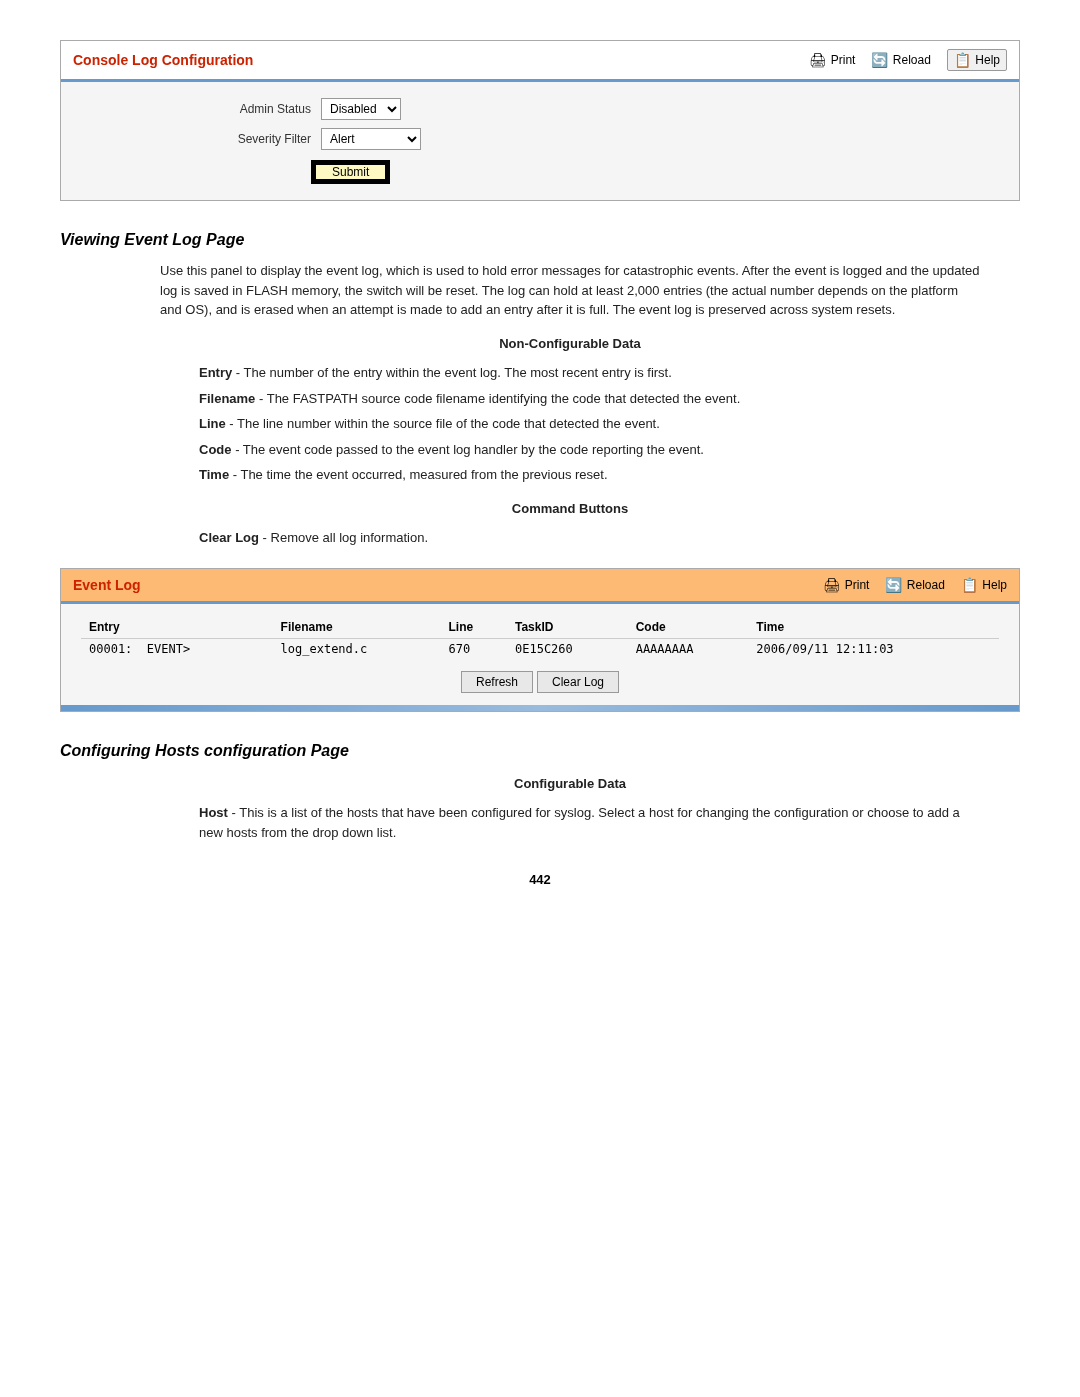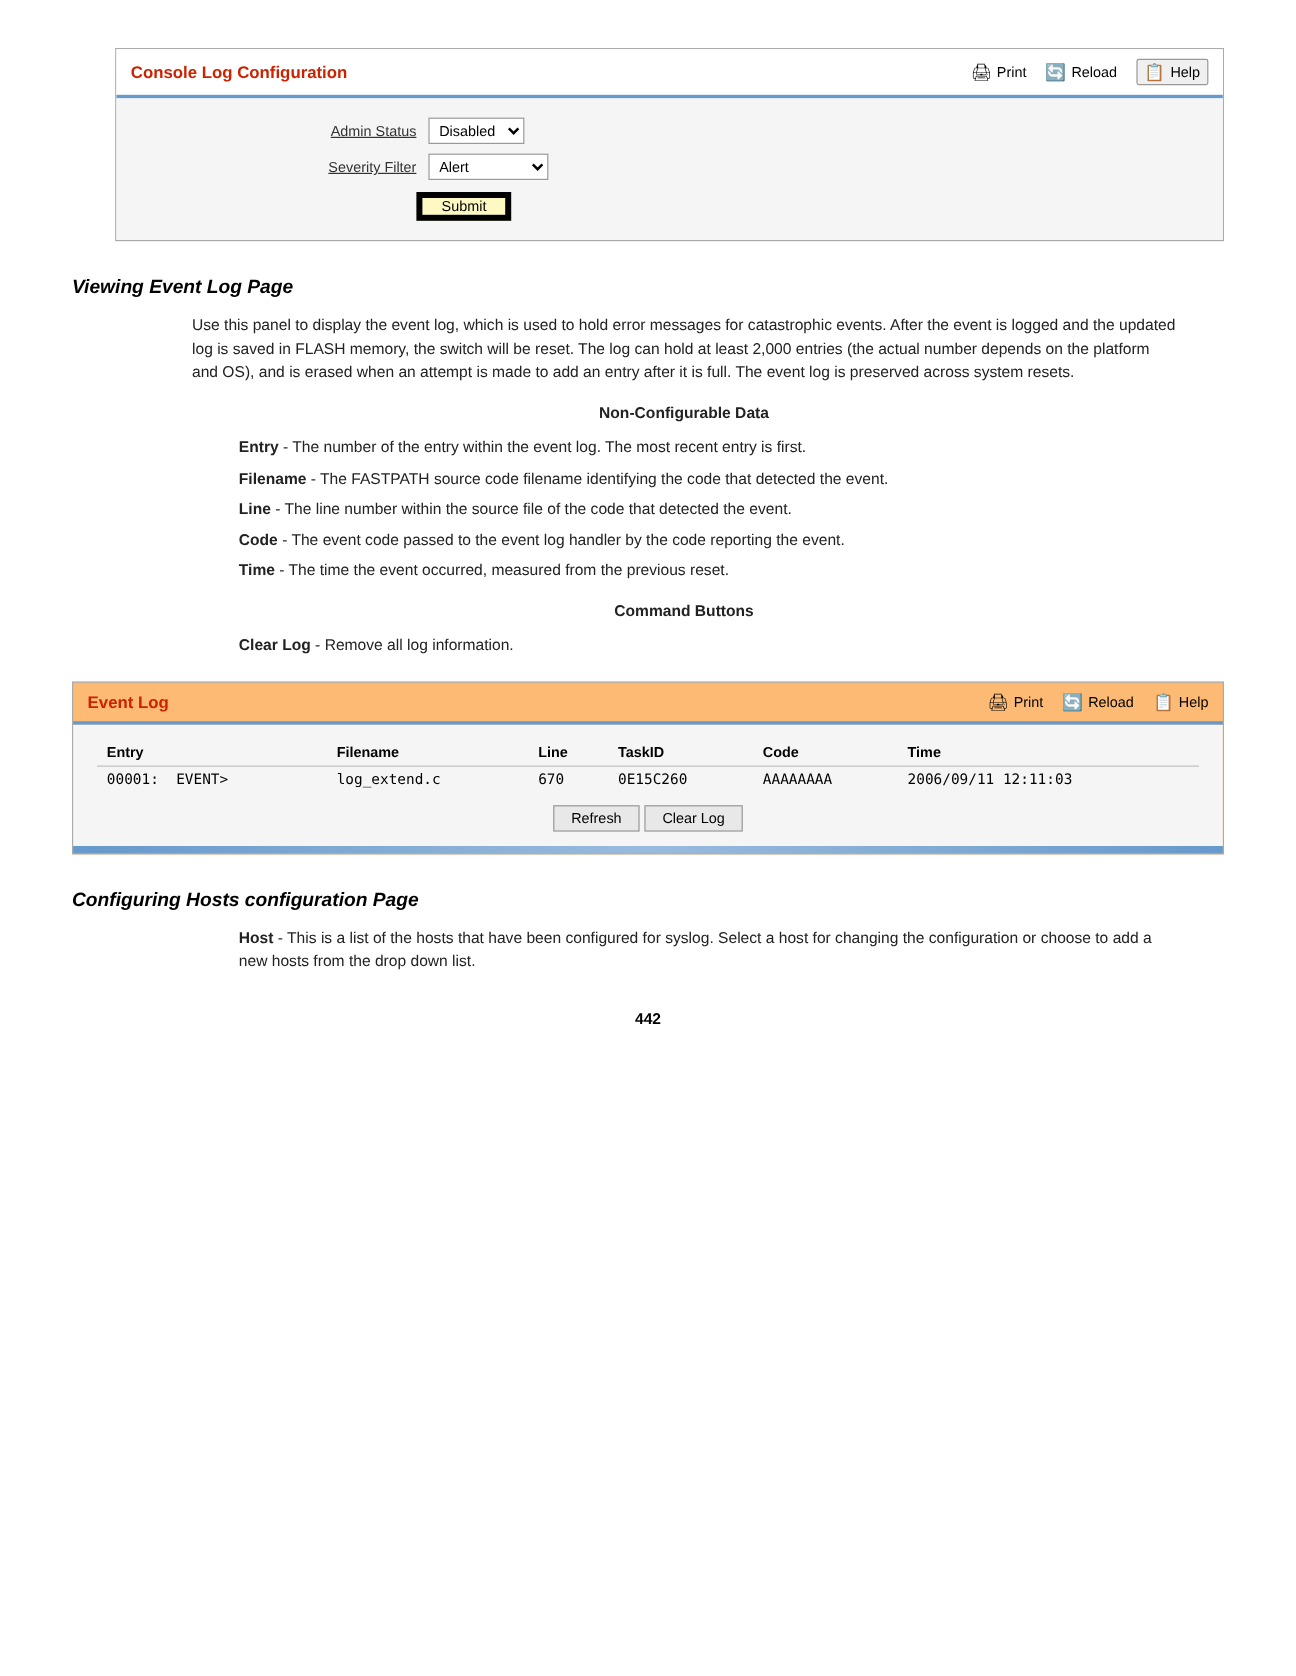--- a/index.html
+++ b/index.html
@@ -11,21 +11,20 @@
       width: 1080px;
       min-height: 1397px;
       padding: 40px 60px;
     }
 
     
     .panel {
       border: 1px solid #aaa;
       margin-bottom: 30px;
       background: #fff;
-      margin-left: 36px;
     }
     .panel-header {
       display: flex;
       align-items: center;
       justify-content: space-between;
       padding: 8px 12px;
       border-bottom: 3px solid #6699cc;
       background: #fff;
     }
     .panel-title {
@@ -67,21 +66,20 @@
       align-items: center;
       margin-bottom: 8px;
       margin-left: 120px;
     }
     .form-label {
       text-align: right;
       width: 110px;
       margin-right: 10px;
       font-size: 12px;
       color: #333;
-      text-decoration: underline;
     }
     .form-control {
       font-size: 12px;
       padding: 2px 4px;
       border: 1px solid #999;
       background: #fff;
     }
     select.form-control {
       min-width: 80px;
     }
@@ -331,20 +329,21 @@
       <button class="action-btn">Refresh</button>
       <button class="action-btn">Clear Log</button>
     </div>
   </div>
   <div class="panel-footer-bar"></div>
 </div>
 
 <div class="section-title">Configuring Hosts configuration Page</div>
 
 <div class="section-body">
+  <p class="sub-heading">Configurable Data</p>
   <p class="field-desc">
     <b>Host</b>
     <span> - </span>
     <span>This is a list of the hosts that have been configured for syslog. Select a host for changing the configuration or choose to add a new hosts from the drop down list.</span>
   </p>
 </div>
 
 <div class="page-number">442</div>
 
 </body></html>

